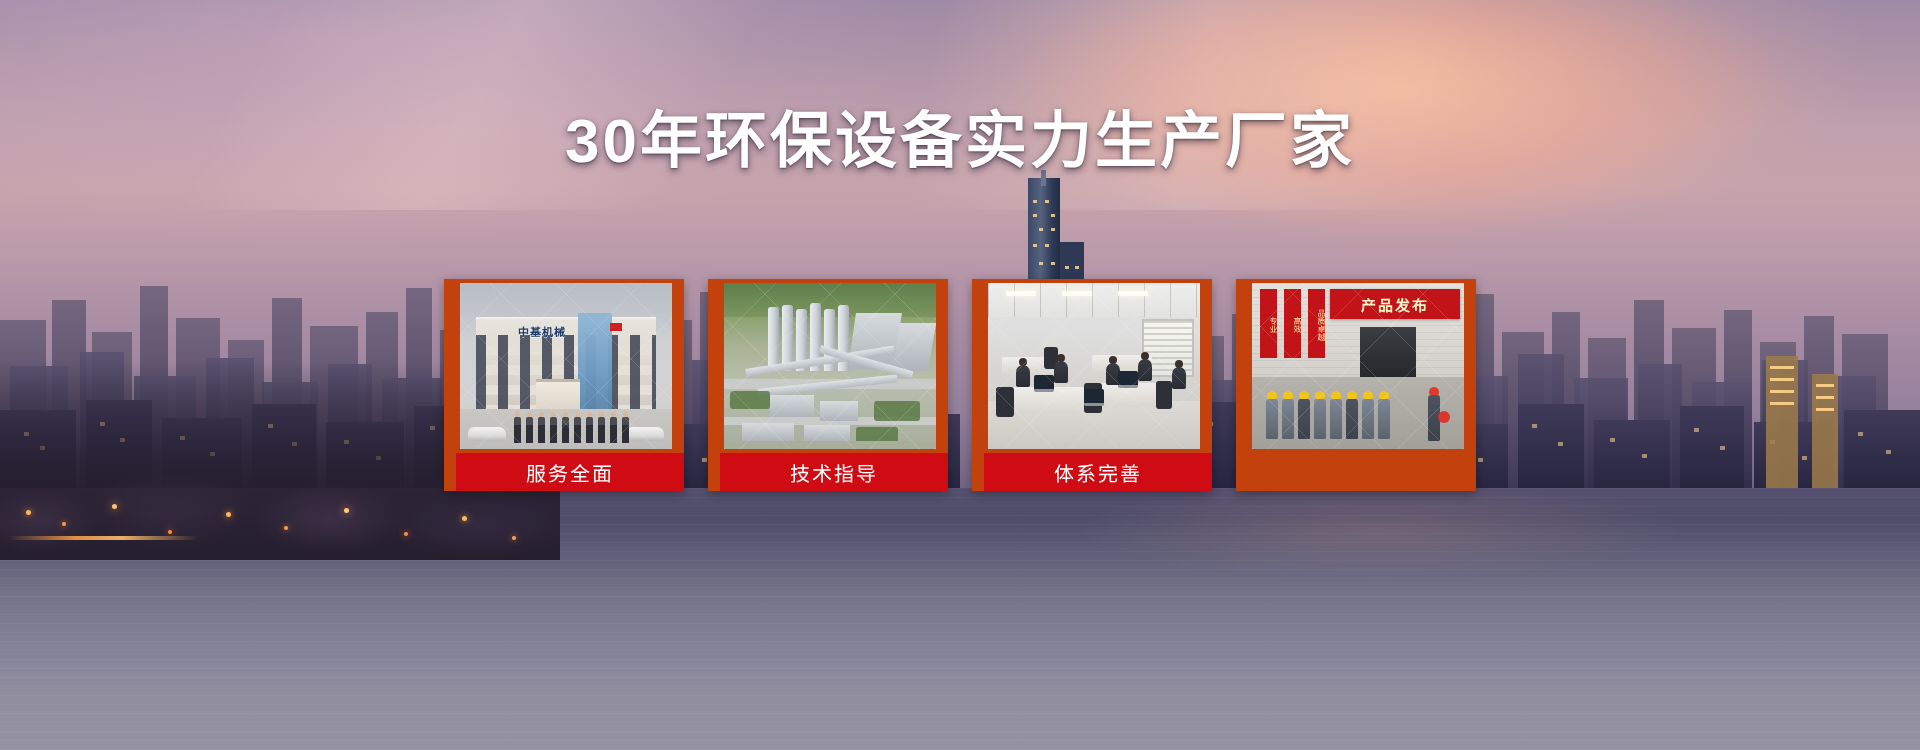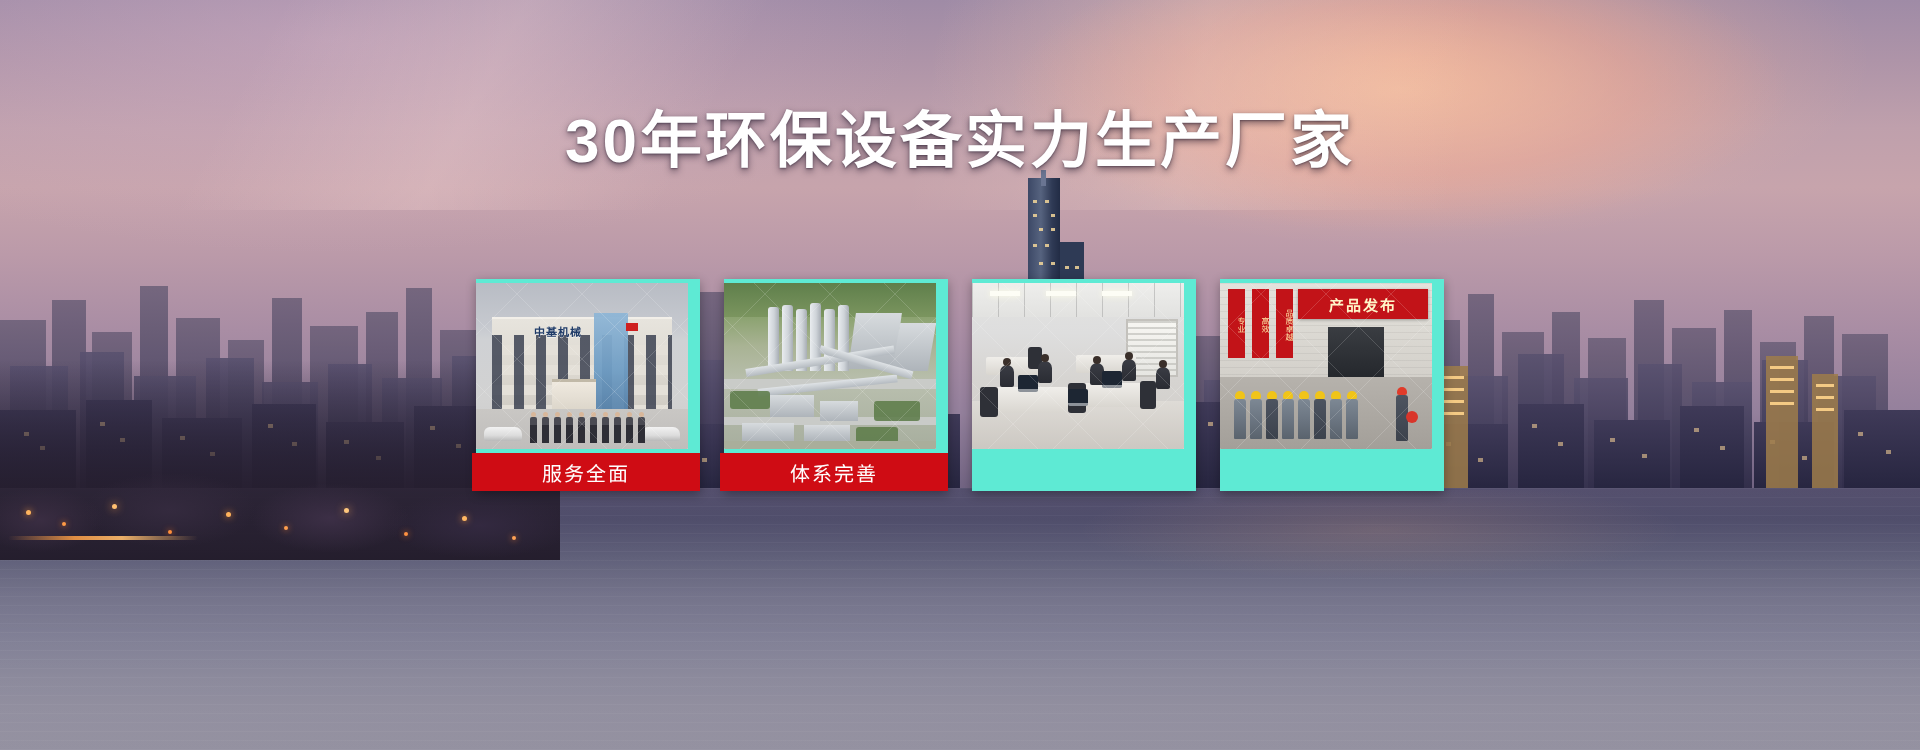--- a/index.html
+++ b/index.html
@@ -147,22 +147,22 @@
   .cards-row {
     position: absolute;
     top: 279px;
     left: 50%;
     transform: translateX(-50%);
     display: flex;
     gap: 24px;
   }
   .card {
     width: 220px;
-    background: #5eead4;
-    padding: 4px 4px 0 0;
+    background: #c2410c;
+    padding: 4px 4px 0 16px;
     box-shadow: 0 3px 10px rgba(0,0,0,0.32);
   }
   .card-photo {
     position: relative;
     width: 212px;
     height: 166px;
     overflow: hidden;
     background: #8c8f96;
   }
   .card-caption {
@@ -674,21 +674,21 @@
           <div class="plant-green" style="left:150px;top:118px;width:46px;height:20px;"></div>
           <div class="plant-roof" style="left:46px;top:112px;width:44px;height:22px;"></div>
           <div class="plant-roof" style="left:96px;top:118px;width:38px;height:20px;"></div>
           <div class="plant-roof" style="left:18px;top:140px;width:52px;height:18px;"></div>
           <div class="plant-roof" style="left:80px;top:142px;width:46px;height:16px;"></div>
           <div class="plant-green" style="left:132px;top:144px;width:42px;height:16px;"></div>
           <div class="plant-road" style="left:0;top:158px;width:212px;height:8px;background:#a9ae9b;"></div>
         </div>
         <div class="wm-grid"></div>
       </div>
-      <div class="card-caption">体系完善</div>
+      <div class="card-caption">技术指导</div>
     </div>
 
     <div class="card">
       <div class="card-photo">
         <div class="ph-office">
           <div class="of-ceiling"></div>
           <span class="of-lamp" style="left:18px;"></span>
           <span class="of-lamp" style="left:74px;"></span>
           <span class="of-lamp" style="left:130px;"></span>
           <div class="of-window">
@@ -707,20 +707,21 @@
           <span class="of-person" style="left:66px;top:78px;"></span>
           <span class="of-person" style="left:118px;top:80px;"></span>
           <span class="of-person" style="left:150px;top:76px;"></span>
           <span class="of-person" style="left:184px;top:84px;"></span>
           <span class="of-monitor" style="left:46px;top:92px;"></span>
           <span class="of-monitor" style="left:130px;top:88px;"></span>
           <span class="of-monitor" style="left:96px;top:106px;"></span>
         </div>
         <div class="wm-grid"></div>
       </div>
+      <div class="card-caption">体系完善</div>
     </div>
 
     <div class="card">
       <div class="card-photo">
         <div class="ph-shop">
           <div class="shop-wall"></div>
           <div class="shop-banner">产品发布</div>
           <div class="shop-vbanner" style="left:8px;">专业</div>
           <div class="shop-vbanner" style="left:32px;">高效</div>
           <div class="shop-vbanner" style="left:56px;">品质卓越</div>

